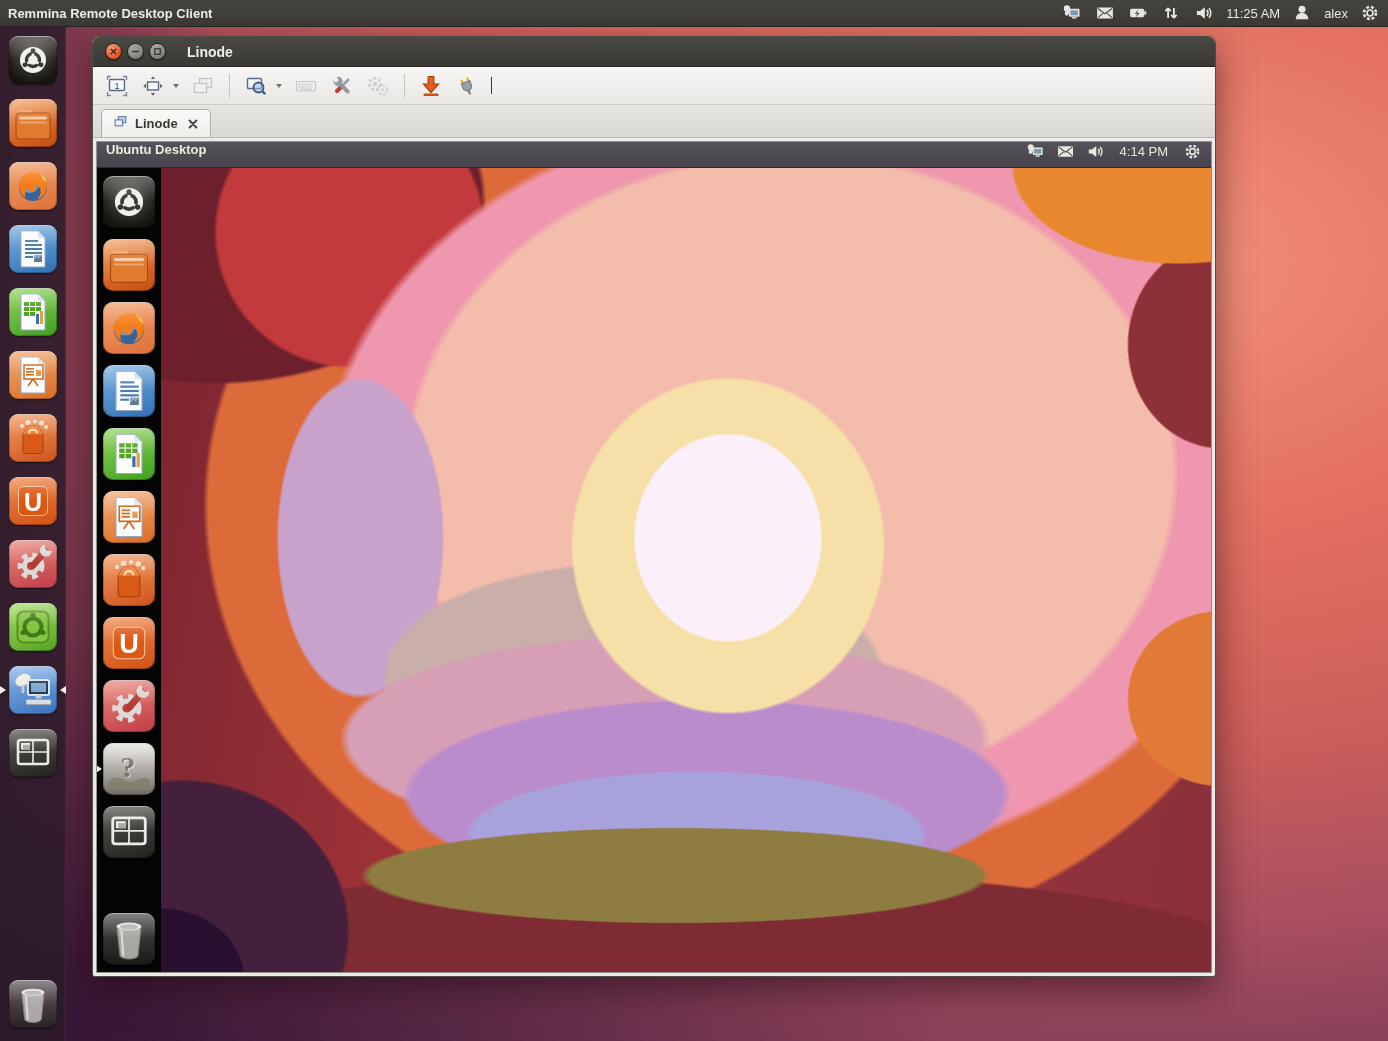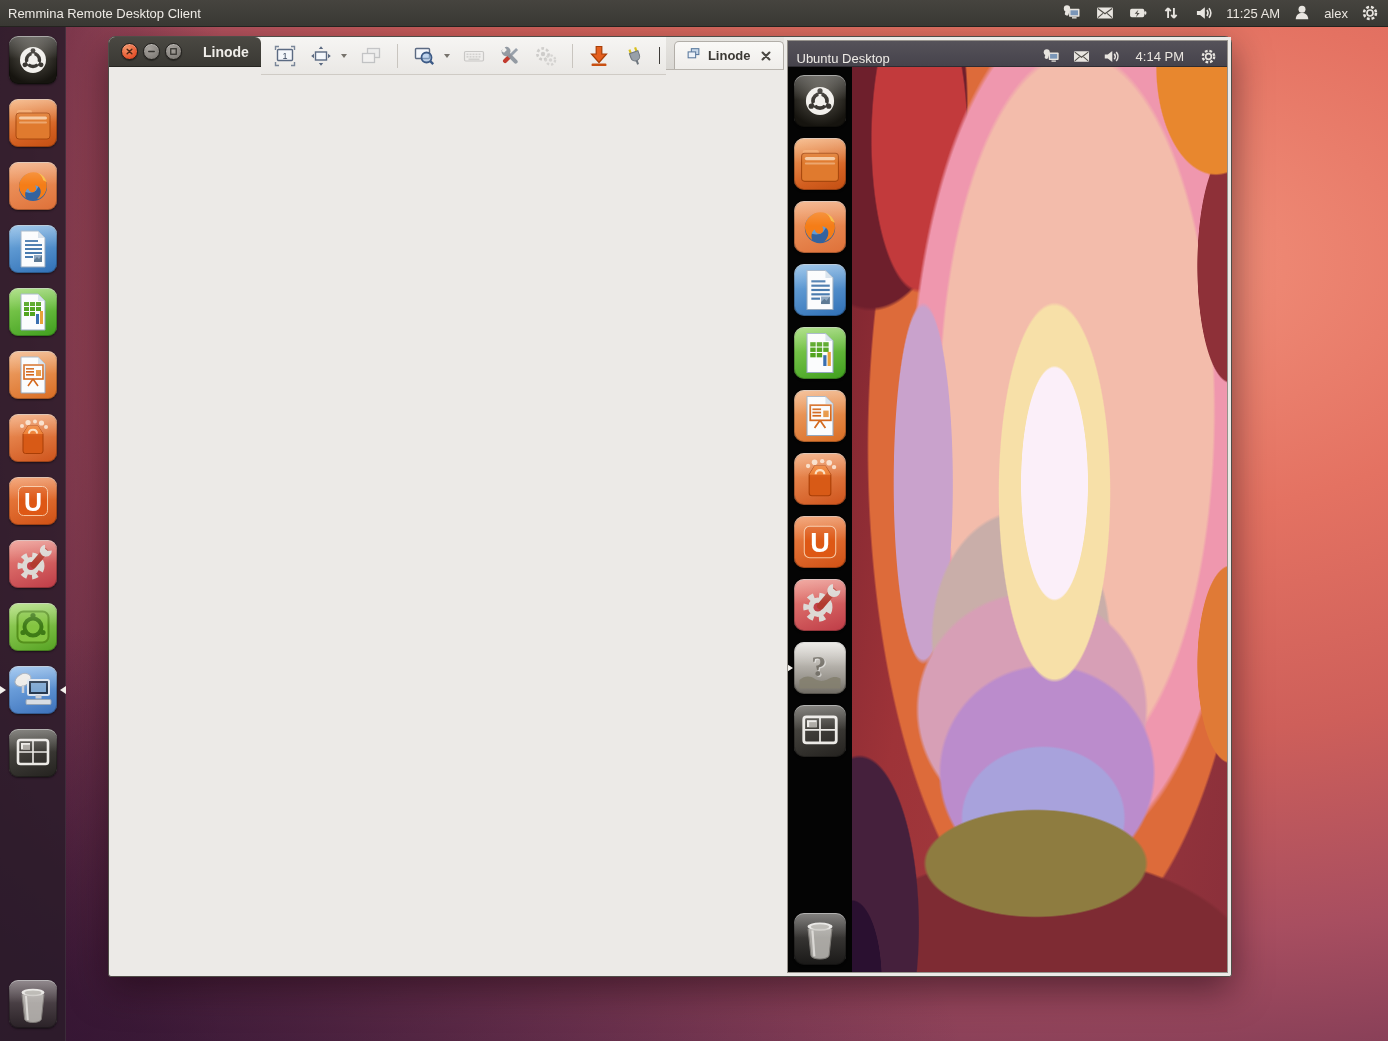--- a/index.html
+++ b/index.html
@@ -10,21 +10,21 @@
   .host-wallpaper{position:absolute;inset:0;
     background:
       radial-gradient(70% 45% at 0% 105%, rgba(42,16,48,.75) 0%, rgba(42,16,48,0) 100%),
       linear-gradient(90deg, rgba(58,20,42,.5) 0%, rgba(58,20,42,0) 16%),
       radial-gradient(115% 95% at 82% 25%, #F2917B 0%, #E47262 26%, #CE5F5A 48%, #A84E60 68%, #7C3A55 86%, #572944 100%);}
 
   
   .host-panel{position:absolute;top:0;left:0;right:0;height:27px;z-index:6;
     background:linear-gradient(#46443F,#393833);border-bottom:1px solid #24231F;
     display:flex;align-items:center;padding:0 8px}
-  .panel-title{font-weight:normal;font-size:13px;color:#EEEBE6}
+  .panel-title{font-weight:bold;font-size:13px;color:#EEEBE6}
   .panel-right{margin-left:auto;display:flex;align-items:center;gap:12px}
   .tray{display:flex;align-items:center;gap:13px}
   .tray-ic{width:20px;height:20px;display:inline-flex}
   .tray-ic svg{width:100%;height:100%}
   .clock{font-size:13px;color:#EAE6E0}
 
   
   .host-launcher{position:absolute;left:0;top:27px;bottom:0;width:66px;z-index:5;
     background:rgba(44,28,42,.85);border-right:1px solid rgba(255,255,255,.07);
     display:flex;flex-direction:column}
@@ -51,22 +51,22 @@
   .gi-software-center{background:linear-gradient(160deg,#F29C64,#CE531B)}
   .gi-ubuntu-one{background:linear-gradient(160deg,#F0884C,#D05014)}
   .gi-system-settings{background:linear-gradient(160deg,#ED8A7E,#BE3B46)}
   .gi-software-updater{background:linear-gradient(160deg,#A8DC6B,#55A222)}
   .gi-remmina{background:linear-gradient(160deg,#86B8EC,#3B70BA)}
   .gi-workspace-switcher{background:linear-gradient(160deg,#57554F,#23211E)}
   .gi-trash{background:linear-gradient(180deg,rgba(155,150,145,.5),rgba(40,38,36,.6))}
   .gi-unknown-app{background:linear-gradient(180deg,#E6E3DE,#9A968F 70%,#6E6A62)}
 
   
-  .remmina-window{position:absolute;left:108px;top:36px;width:1124px;height:941px;z-index:4;
-    display:flex;flex-direction:row;border-radius:7px 7px 3px 3px;
+  .remmina-window{position:absolute;left:92px;top:36px;width:1124px;height:941px;z-index:4;
+    display:flex;flex-direction:column;border-radius:7px 7px 3px 3px;
     border:1px solid #504D48;background:#ECEAE7;box-shadow:0 12px 36px rgba(25,6,14,.55)}
   .win-titlebar{height:30px;flex:none;display:flex;align-items:center;padding:0 12px;
     background:linear-gradient(#4A4842,#3A3934);border-bottom:1px solid #262521;border-radius:6px 6px 0 0}
   .win-controls{display:flex;align-items:center}
   .win-btn{width:17px;height:17px;border-radius:50%;margin-right:5px;display:inline-flex;
     align-items:center;justify-content:center;
     box-shadow:inset 0 1px rgba(255,255,255,.35),0 1px 1px rgba(0,0,0,.4)}
   .gi-win-close{background:radial-gradient(circle at 35% 30%,#F4976A,#E4502A 72%);border:1px solid #201E1B}
   .gi-win-min,.gi-win-max{background:radial-gradient(circle at 35% 30%,#A7A39E,#807C77 78%);border:1px solid #201E1B}
   .win-btn svg{width:11px;height:11px}
@@ -86,21 +86,21 @@
   .tab{display:flex;align-items:center;gap:7px;height:28px;padding:0 11px;
     background:linear-gradient(#FAF9F7,#EFEDEA);border:1px solid #B2AEA8;border-bottom:none;
     border-radius:5px 5px 0 0}
   .tab-ic svg{width:15px;height:15px}
   .tab-label{font-size:13px;font-weight:bold;color:#3B3934}
   .tab-close{display:inline-flex;margin-left:2px}
   .tab-close svg{width:12px;height:12px}
 
   .win-viewport{flex:1;min-height:0;background:#ECEAE7;padding:3px;border-radius:0 0 3px 3px}
   .remote-screen{height:100%;display:flex;flex-direction:column;border:1px solid #96928C;overflow:hidden;background:#000}
-  .remote-panel{height:26px;flex:none;display:flex;align-items:flex-end;padding:0 9px;
+  .remote-panel{height:26px;flex:none;display:flex;align-items:flex-start;padding:0 9px;
     background:linear-gradient(#555259,#46434C);border-bottom:1px solid #2E2C31}
   .remote-panel .panel-right{gap:15px}
   .remote-panel .tray{gap:11px}
   .remote-panel .tray-ic{width:19px;height:19px}
   .remote-body{flex:1;display:flex;min-height:0}
   .remote-launcher{width:64px;flex:none;background:#040404;display:flex;flex-direction:column}
   .remote-launcher .launch-list{gap:11px;padding:8px 0 0 6px}
   .remote-launcher .launch-list.bottom{padding-bottom:7px}
   .remote-launcher .launch-item,.remote-launcher .tile{width:52px;height:52px}
   .remote-launcher .tile{border-radius:10px}

